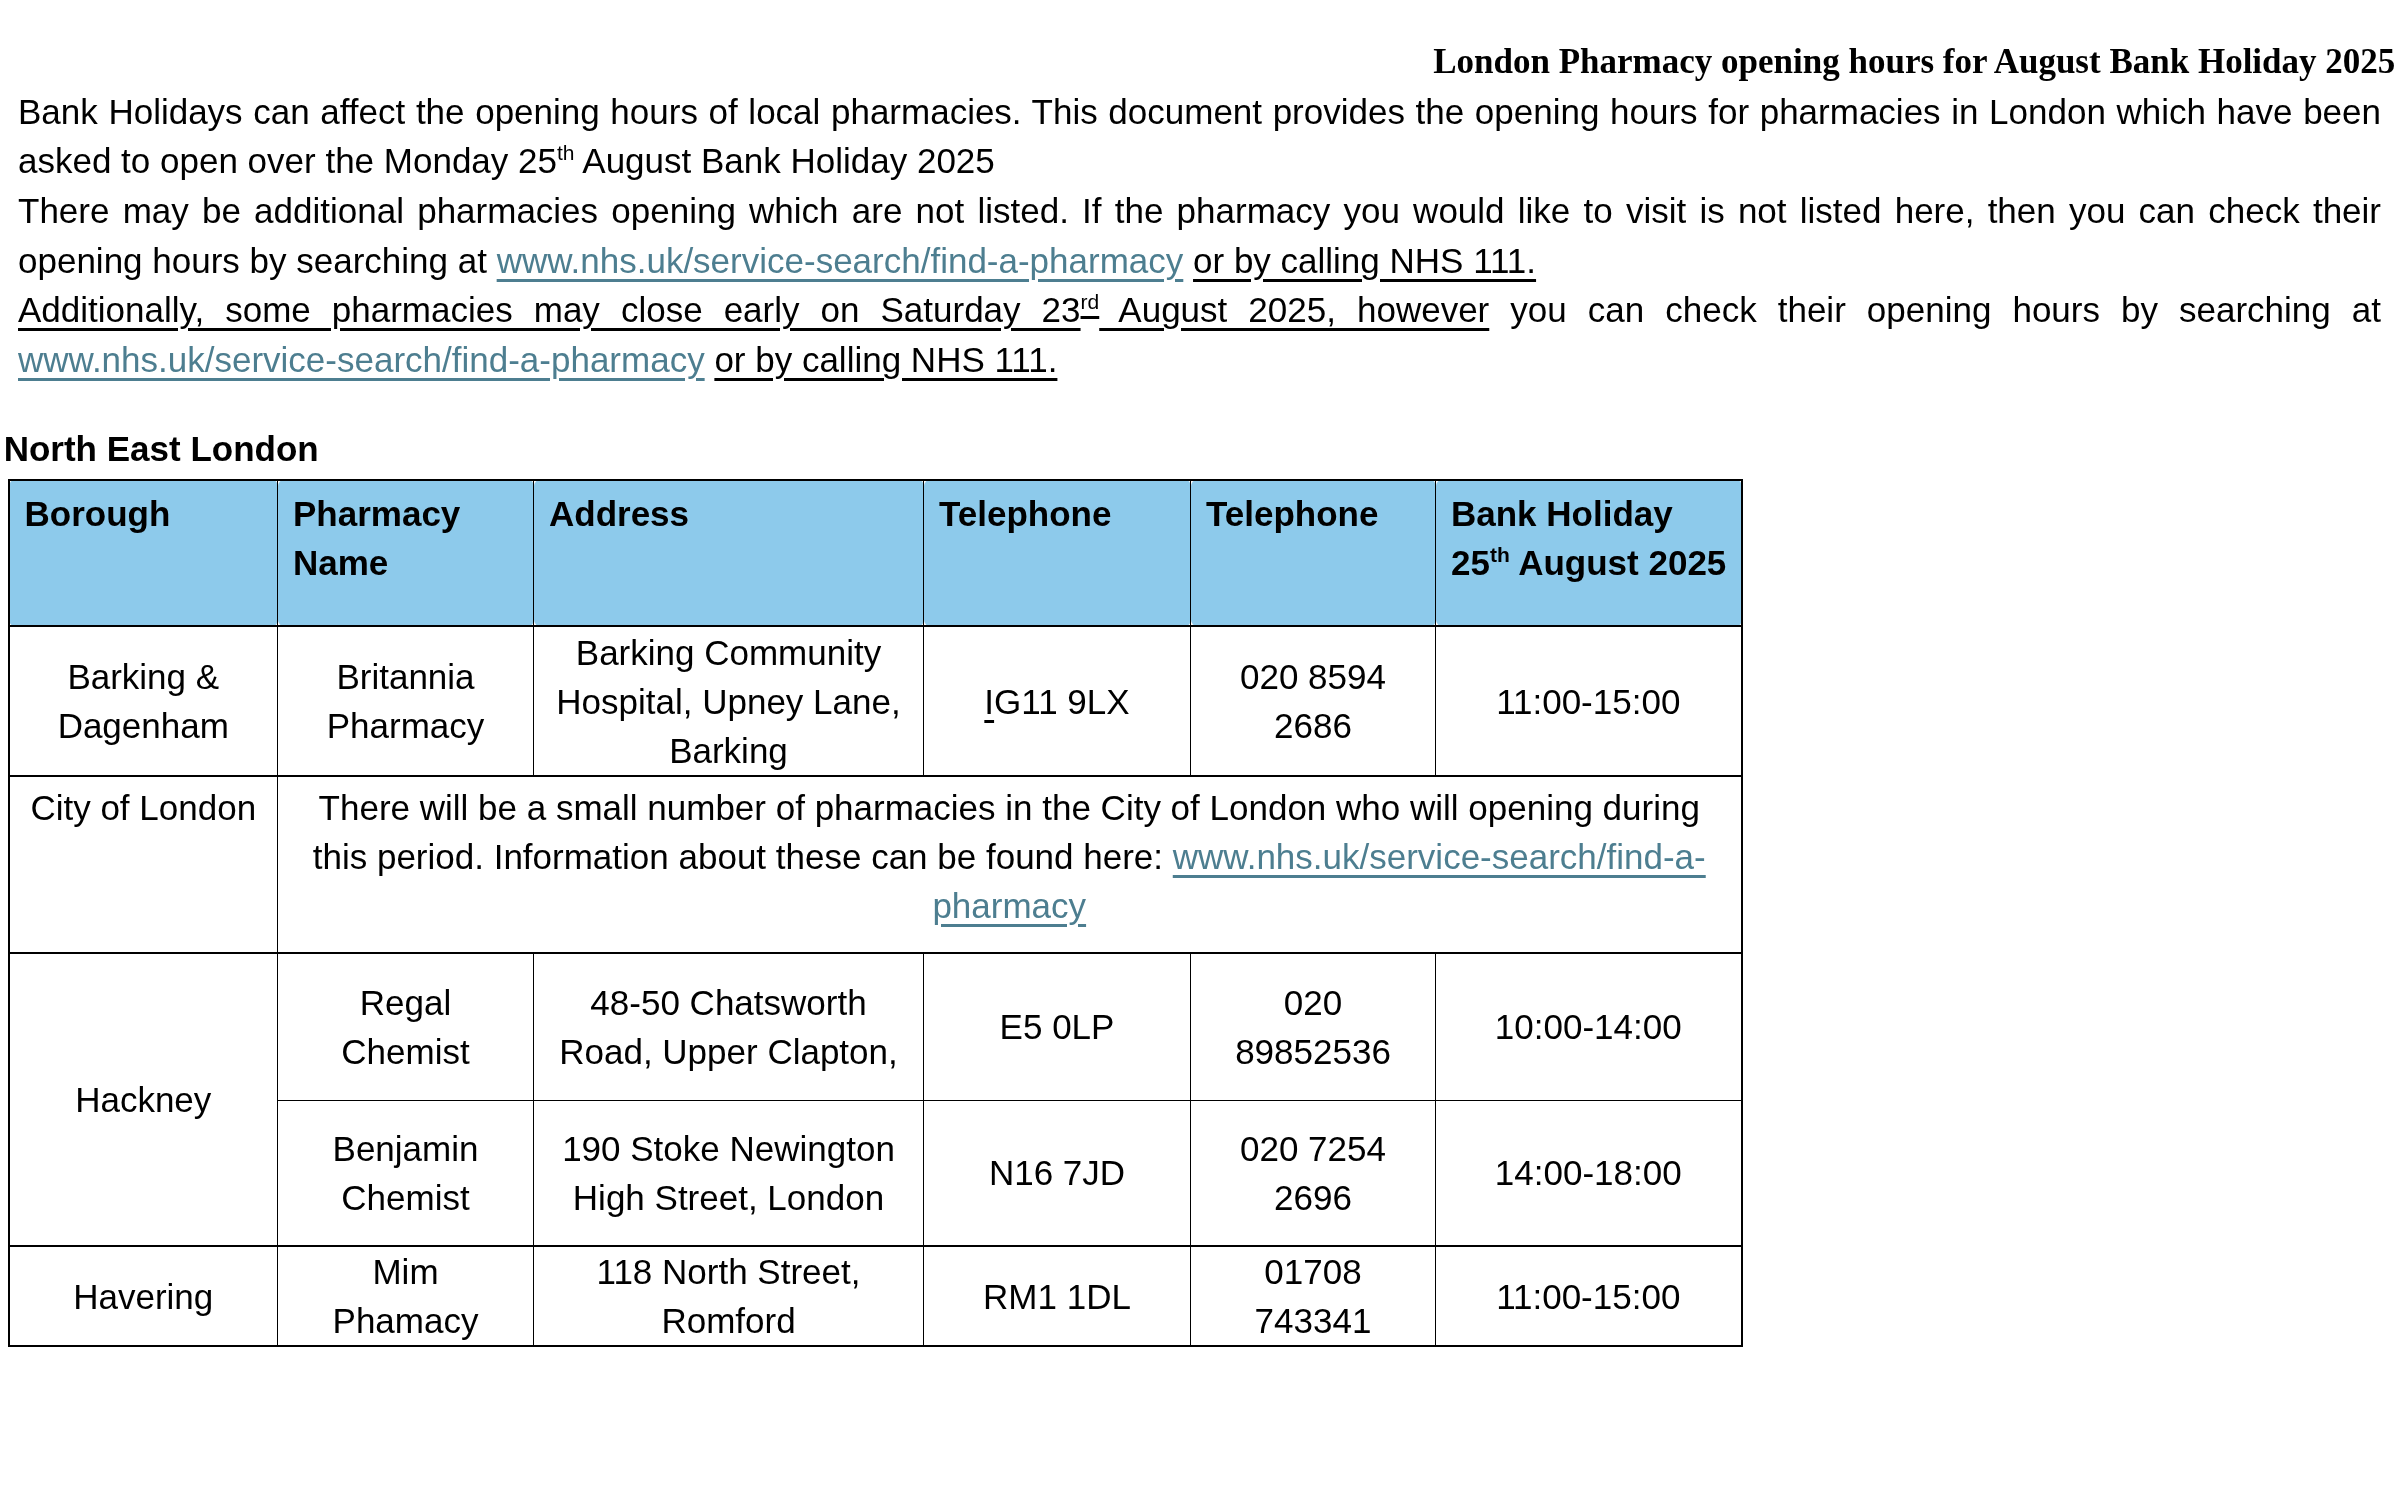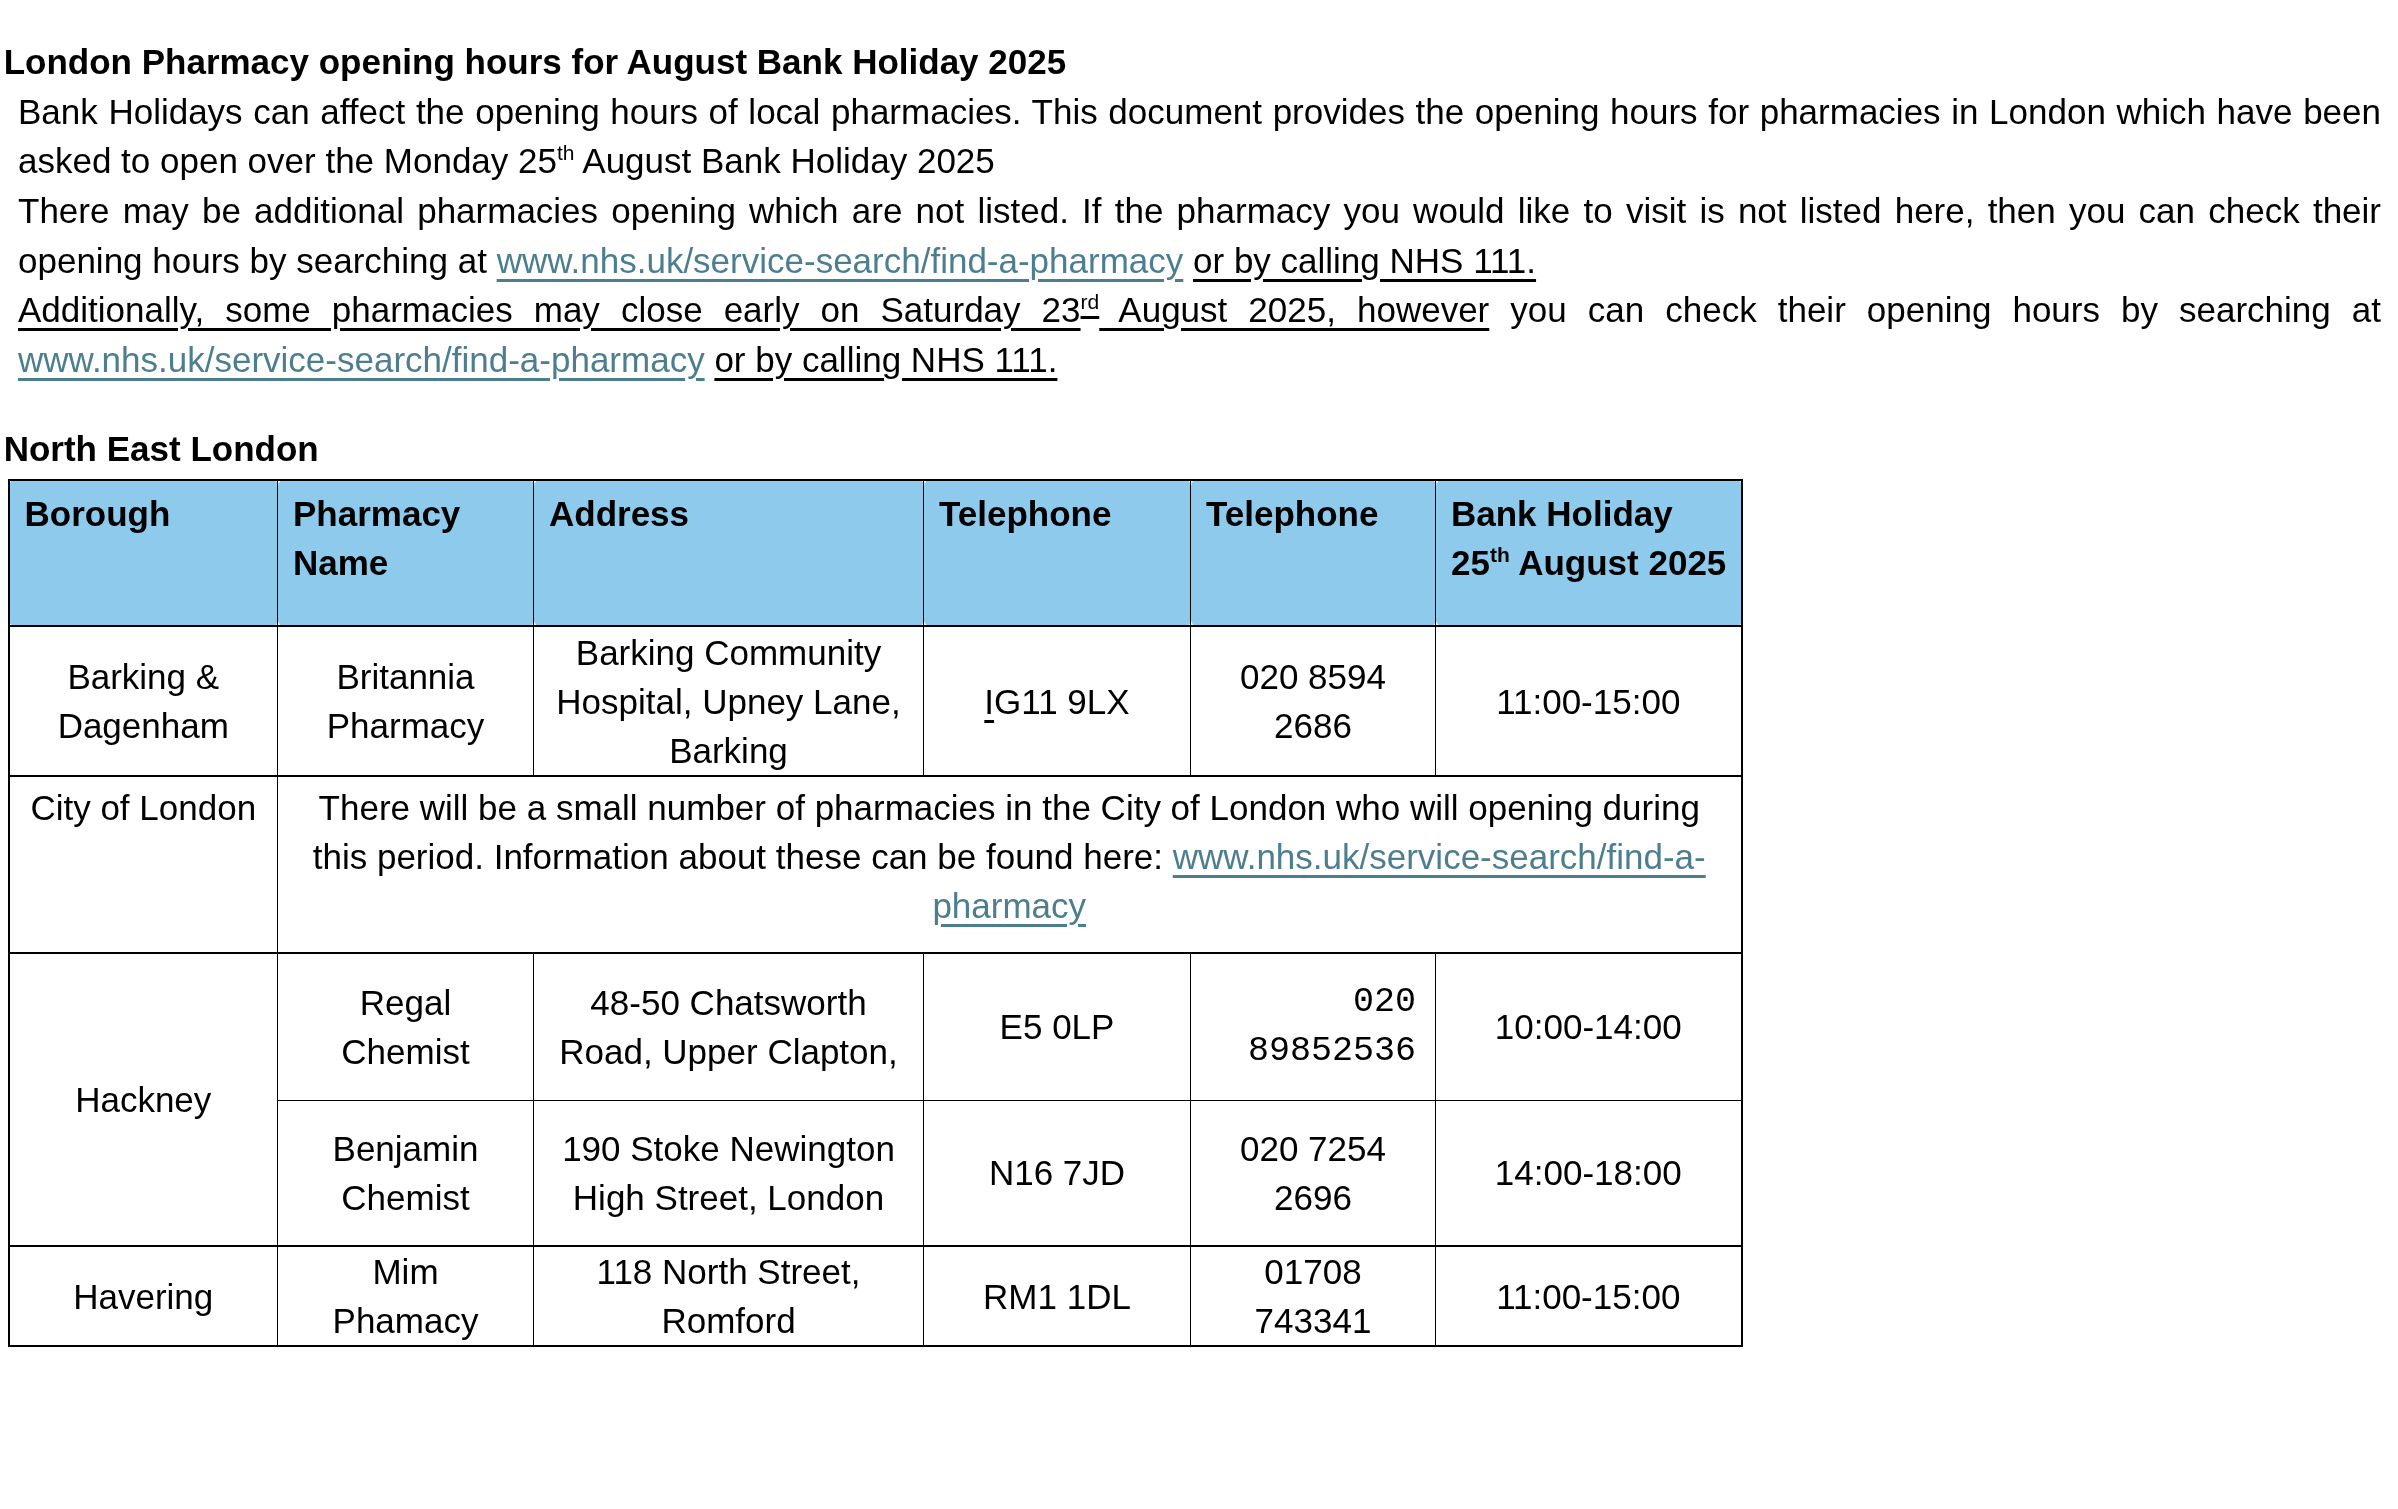--- a/index.html
+++ b/index.html
@@ -13,23 +13,24 @@
     height:1509px;
     overflow:hidden;
     background:#ffffff;
     color:#000000;
     font-family:"Liberation Sans","DejaVu Sans",sans-serif;
     font-size:35px;
     line-height:1.42;
   }
   .page{width:2399px;height:1509px;overflow:hidden;position:relative;}
   .doc-title{
-    text-align:left;
+    text-align:right;
     font-weight:bold;
     margin:37px 3.7px 0 3.7px;
+    font-family:Liberation Serif, serif;
   }
   p.body-para{
     margin:0;
     padding:0 18px;
     text-align:justify;
   }
   .p1{margin-top:56px;}
   .p2{margin-top:43px;}
   .p3{margin-top:56px;}
   .section-heading{
@@ -92,21 +93,21 @@
   tr.r-benjamin{height:146px;}
   tr.r-havering{height:97px;}
   tr.r-city td{
     border-top:2.8px solid #000;
     border-bottom:2.8px solid #000;
     vertical-align:top;
     padding-top:5.6px;
   }
   tr.r-havering td{border-top:2.8px solid #000;}
   td.cell-notice{padding:5.6px 24px 0 24px;text-align:center;}
-  td.tel-left{text-align:right;font-family:Liberation Mono, monospace;}
+  td.tel-left{text-align:center;}
   col.c-borough{width:269px;}
   col.c-name{width:256px;}
   col.c-address{width:390px;}
   col.c-postcode{width:267px;}
   col.c-telephone{width:245px;}
   col.c-hours{width:306px;}
 </style>
 </head>
 <body>
 

